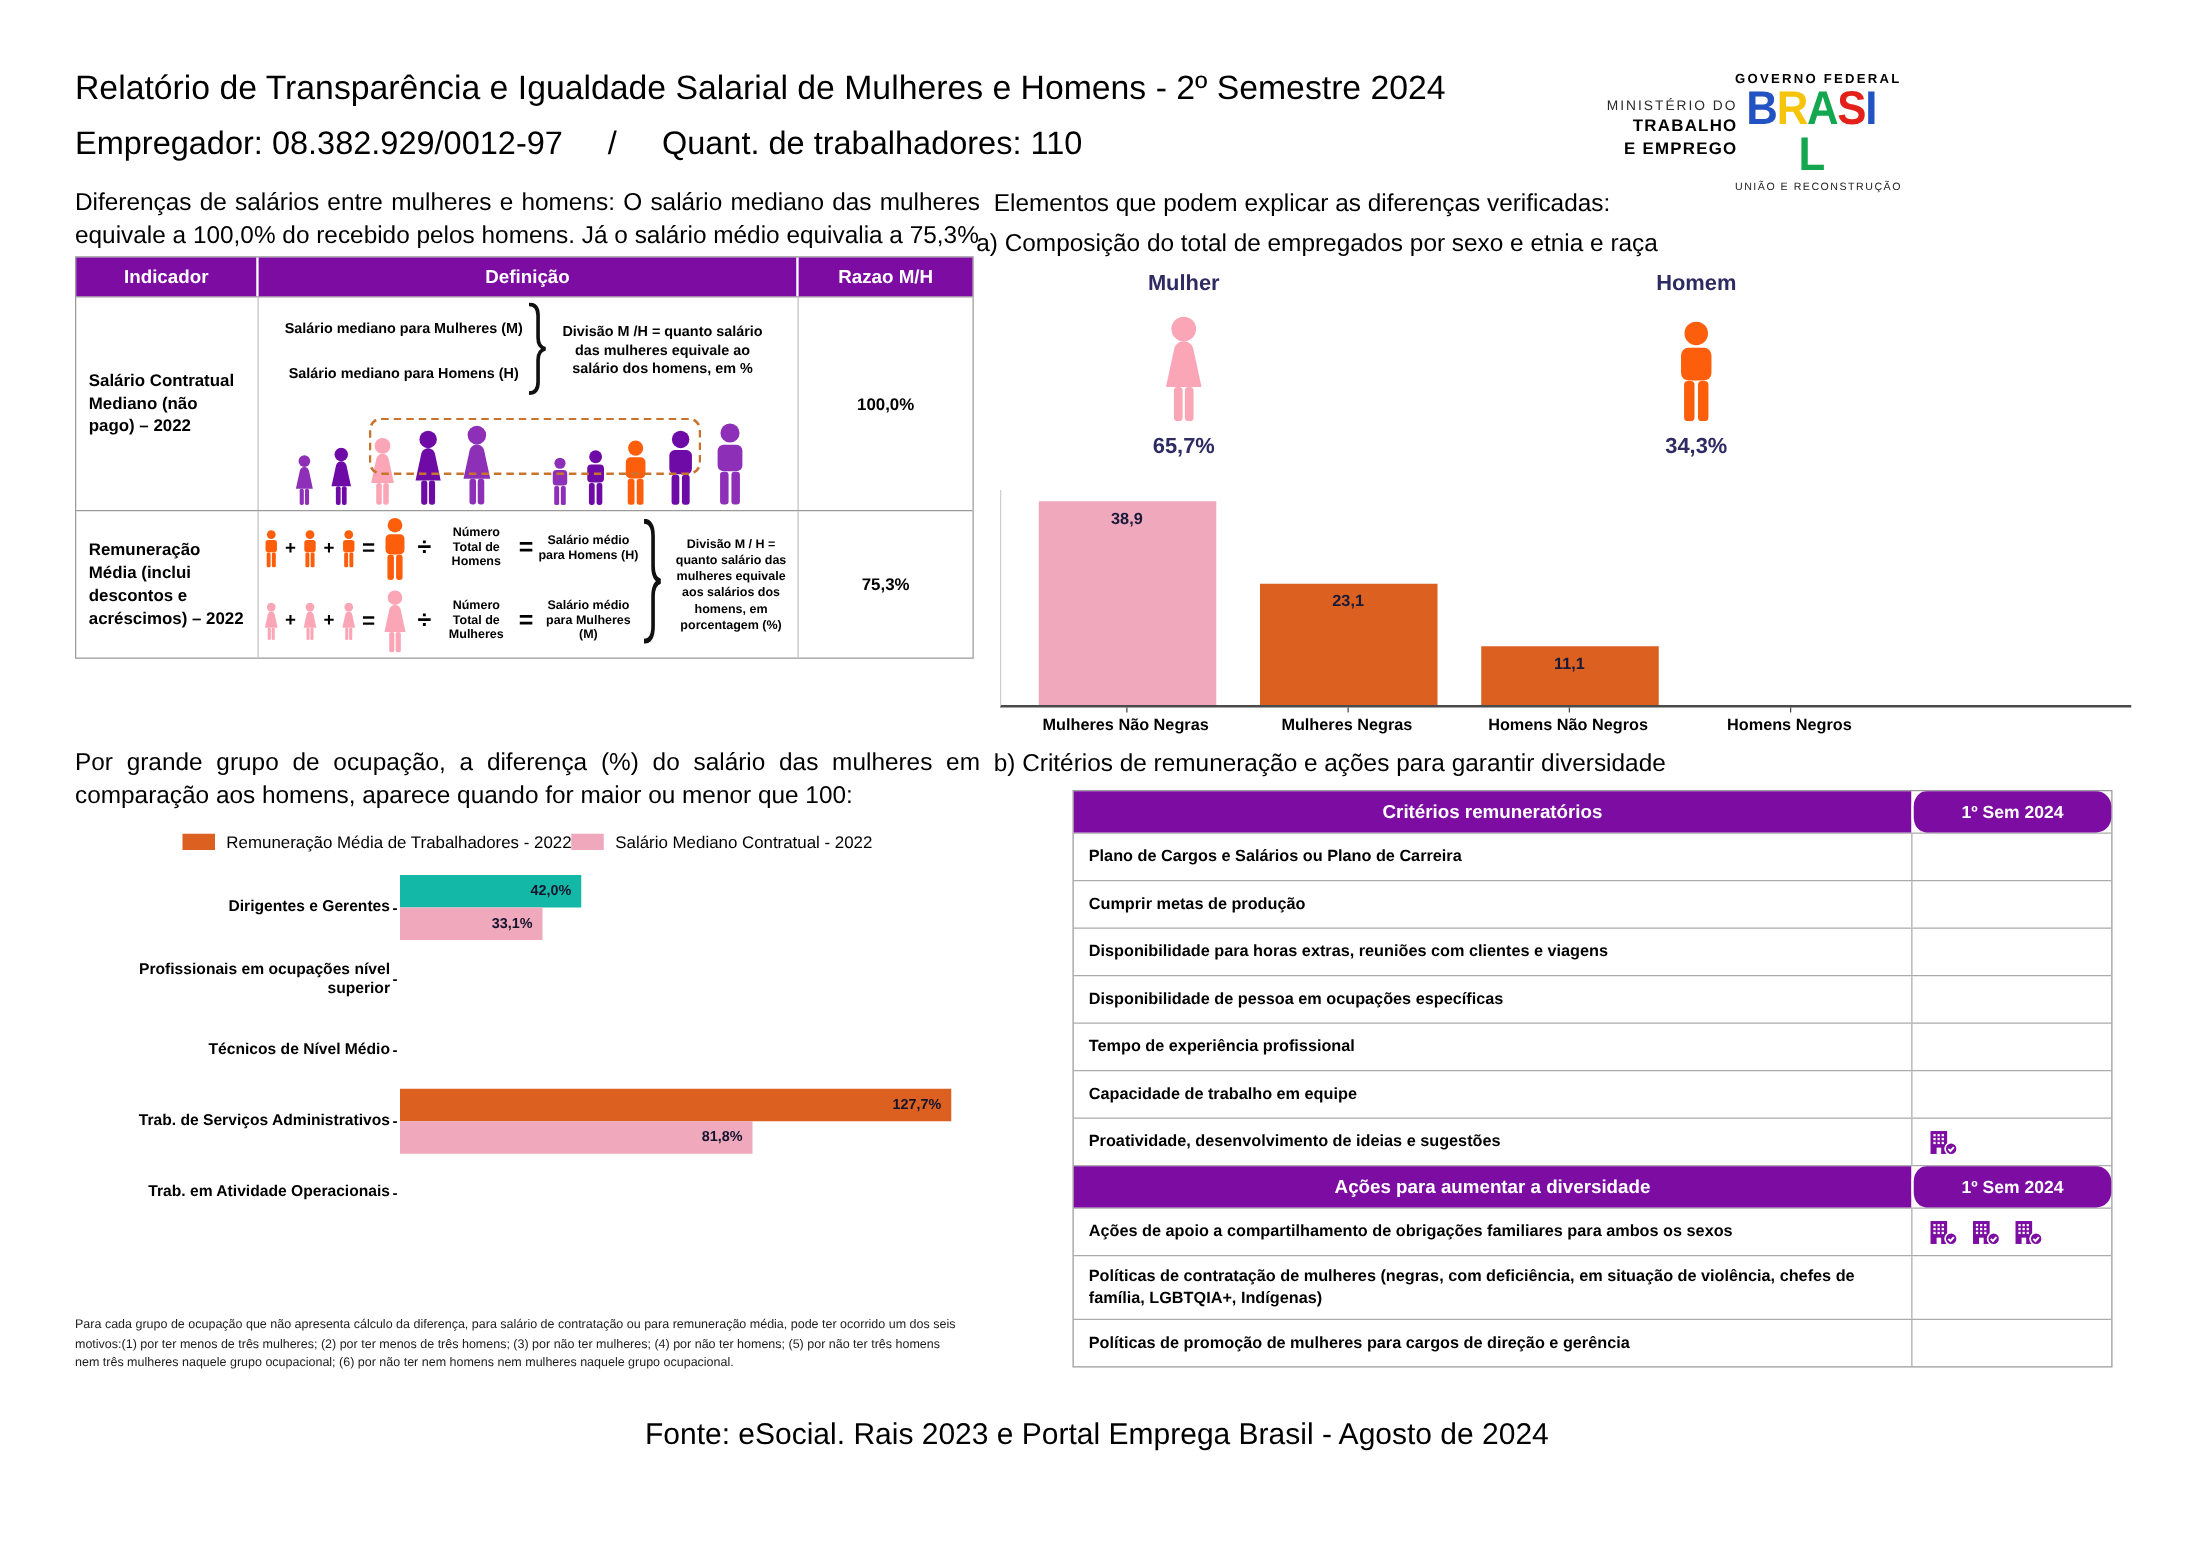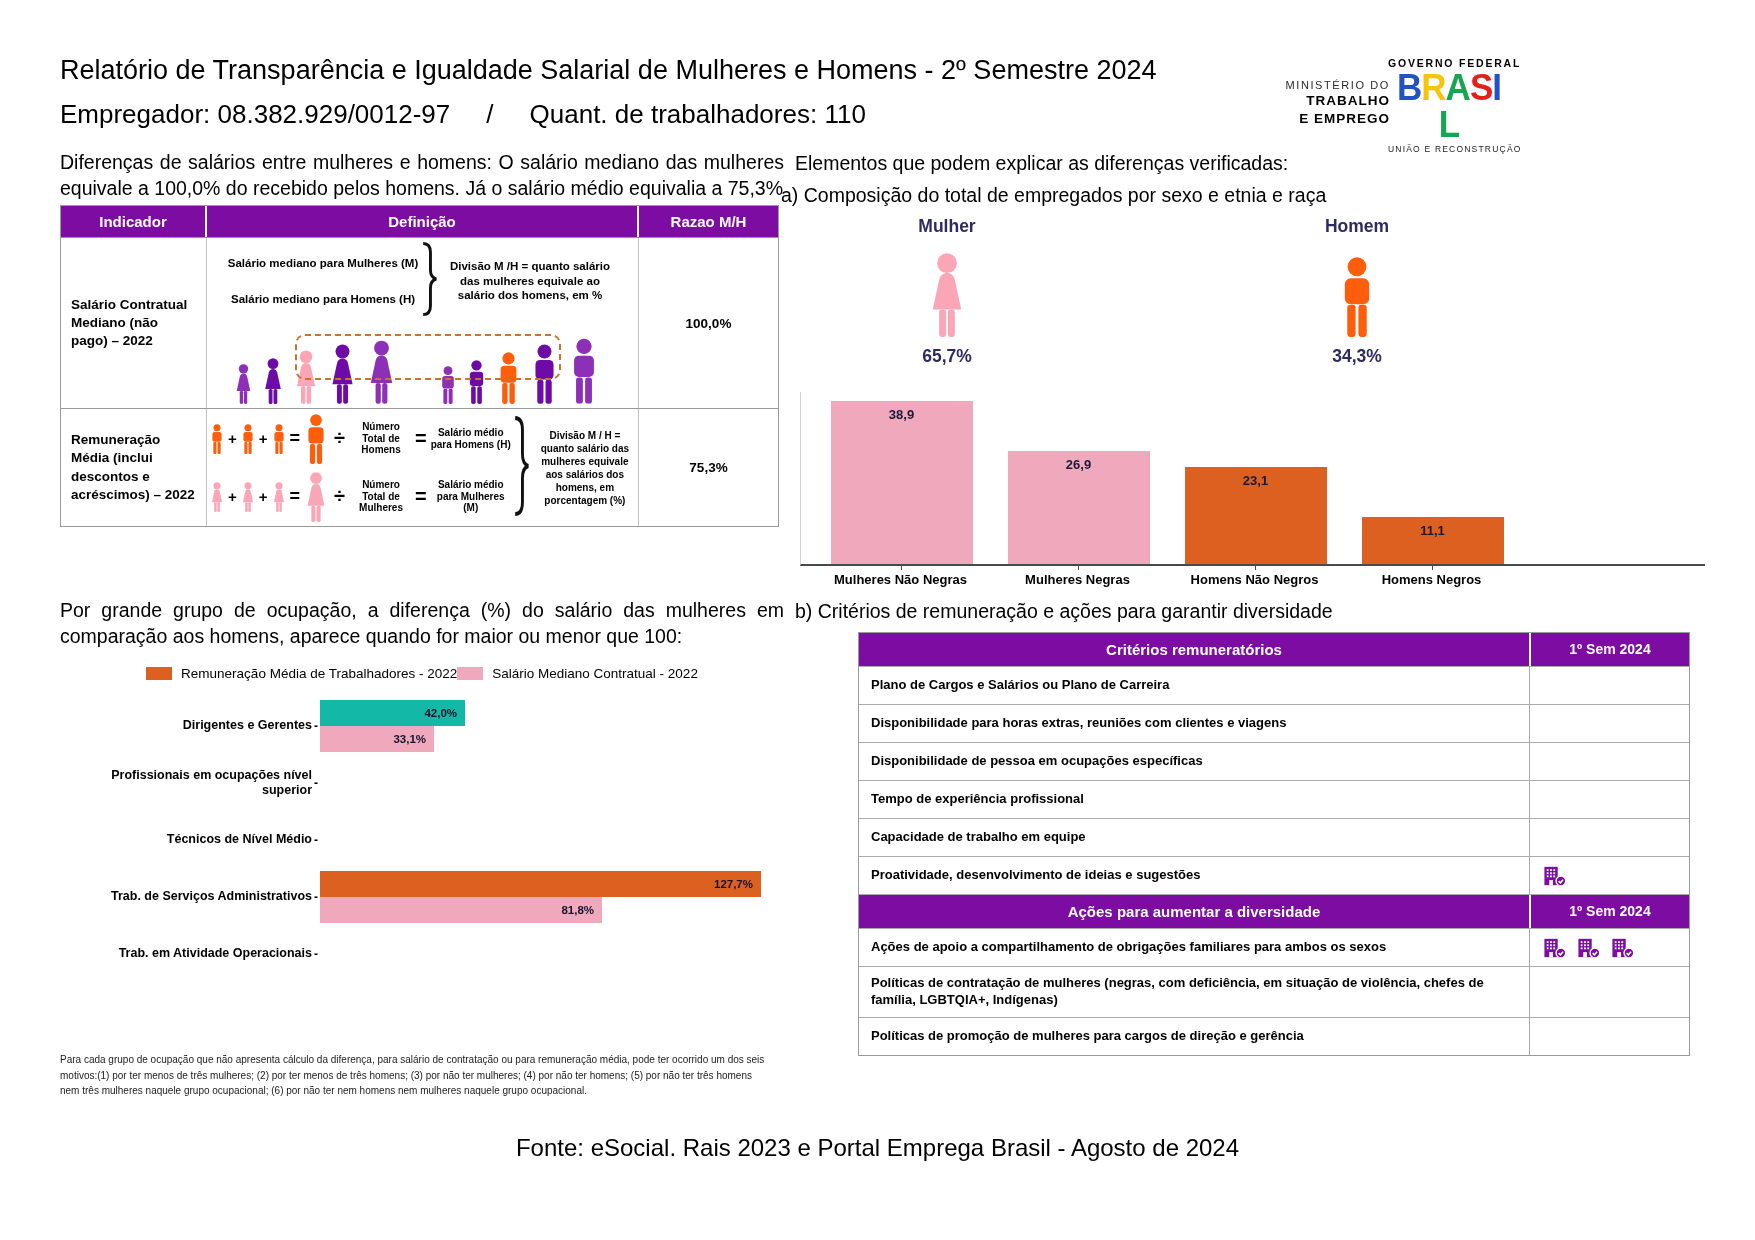--- a/index.html
+++ b/index.html
@@ -85,21 +85,21 @@
   .hbar{height:26px;position:relative;display:flex;align-items:center;justify-content:flex-end;box-sizing:border-box;}
   .hval{padding-right:8px;font-size:11.5px;font-weight:bold;color:#14142e;}
   .footnote{position:absolute;left:60px;top:1052px;width:708px;font-size:10px;line-height:1.55;color:#1c1c1c;}
 
   
   .sub-b{position:absolute;left:795px;top:600px;font-size:19.5px;}
   #crit-table{position:absolute;left:858px;top:632px;width:832px;border:1px solid #9a9a9a;box-sizing:border-box;}
   .t-head{display:grid;grid-template-columns:670px 160px;}
   .t-head > div{background:var(--purple);color:#fff;font-weight:bold;text-align:center;
                 padding:8px 0;font-size:15px;}
-  .t-head > div:last-child{border-left:2px solid #fff;font-size:14px;}
+  .t-head > div:last-child{border-left:2px solid #fff;font-size:14px;border-radius:12px;}
   .t-row{display:grid;grid-template-columns:670px 160px;border-top:1px solid #ababab;min-height:37px;}
   .t-label{font-weight:bold;font-size:13px;padding:8px 12px;display:flex;align-items:center;line-height:1.3;}
   .t-val{border-left:1px solid #ababab;display:flex;align-items:center;padding-left:12px;gap:9px;}
   .thead2{border-top:1px solid #ababab;}
 
   
   .footer{position:absolute;left:0;top:1122px;width:100%;text-align:center;font-size:24px;margin-top:12px;}
 
   :root{--purple:#7c0ca2;--navy:#2e2a62;}
 </style>
@@ -321,25 +321,20 @@
   </div>
 
   <div id="comp-chart">
     <div id="comp-bars">
         <div class="cgroup">
           <div class="cbar" style="height: 163px; background: rgb(240, 169, 188);">
             <div class="cval">38,9</div>
           </div>
         </div>
         <div class="cgroup">
-          <div class="cbar" style="height: 113px; background: rgb(240, 169, 188);">
-            <div class="cval">26,9</div>
-          </div>
-        </div>
-        <div class="cgroup">
           <div class="cbar" style="height: 97px; background: rgb(220, 97, 32);">
             <div class="cval">23,1</div>
           </div>
         </div>
         <div class="cgroup">
           <div class="cbar" style="height: 47px; background: rgb(220, 97, 32);">
             <div class="cval">11,1</div>
           </div>
         </div>
       </div>
@@ -416,20 +411,24 @@
 
   <div class="sub-b">b) Critérios de remuneração e ações para garantir diversidade</div>
   <div id="crit-table">
     <div class="t-head">
       <div>Critérios remuneratórios</div>
       <div>1º Sem 2024</div>
     </div>
     <div id="crit-rows">
         <div class="t-row">
           <div class="t-label">Plano de Cargos e Salários ou Plano de Carreira</div>
+          <div class="t-val"></div>
+        </div>
+        <div class="t-row">
+          <div class="t-label">Cumprir metas de produção</div>
           <div class="t-val"></div>
         </div>
         <div class="t-row">
           <div class="t-label">Disponibilidade para horas extras, reuniões com clientes e viagens</div>
           <div class="t-val"></div>
         </div>
         <div class="t-row">
           <div class="t-label">Disponibilidade de pessoa em ocupações específicas</div>
           <div class="t-val"></div>
         </div>

